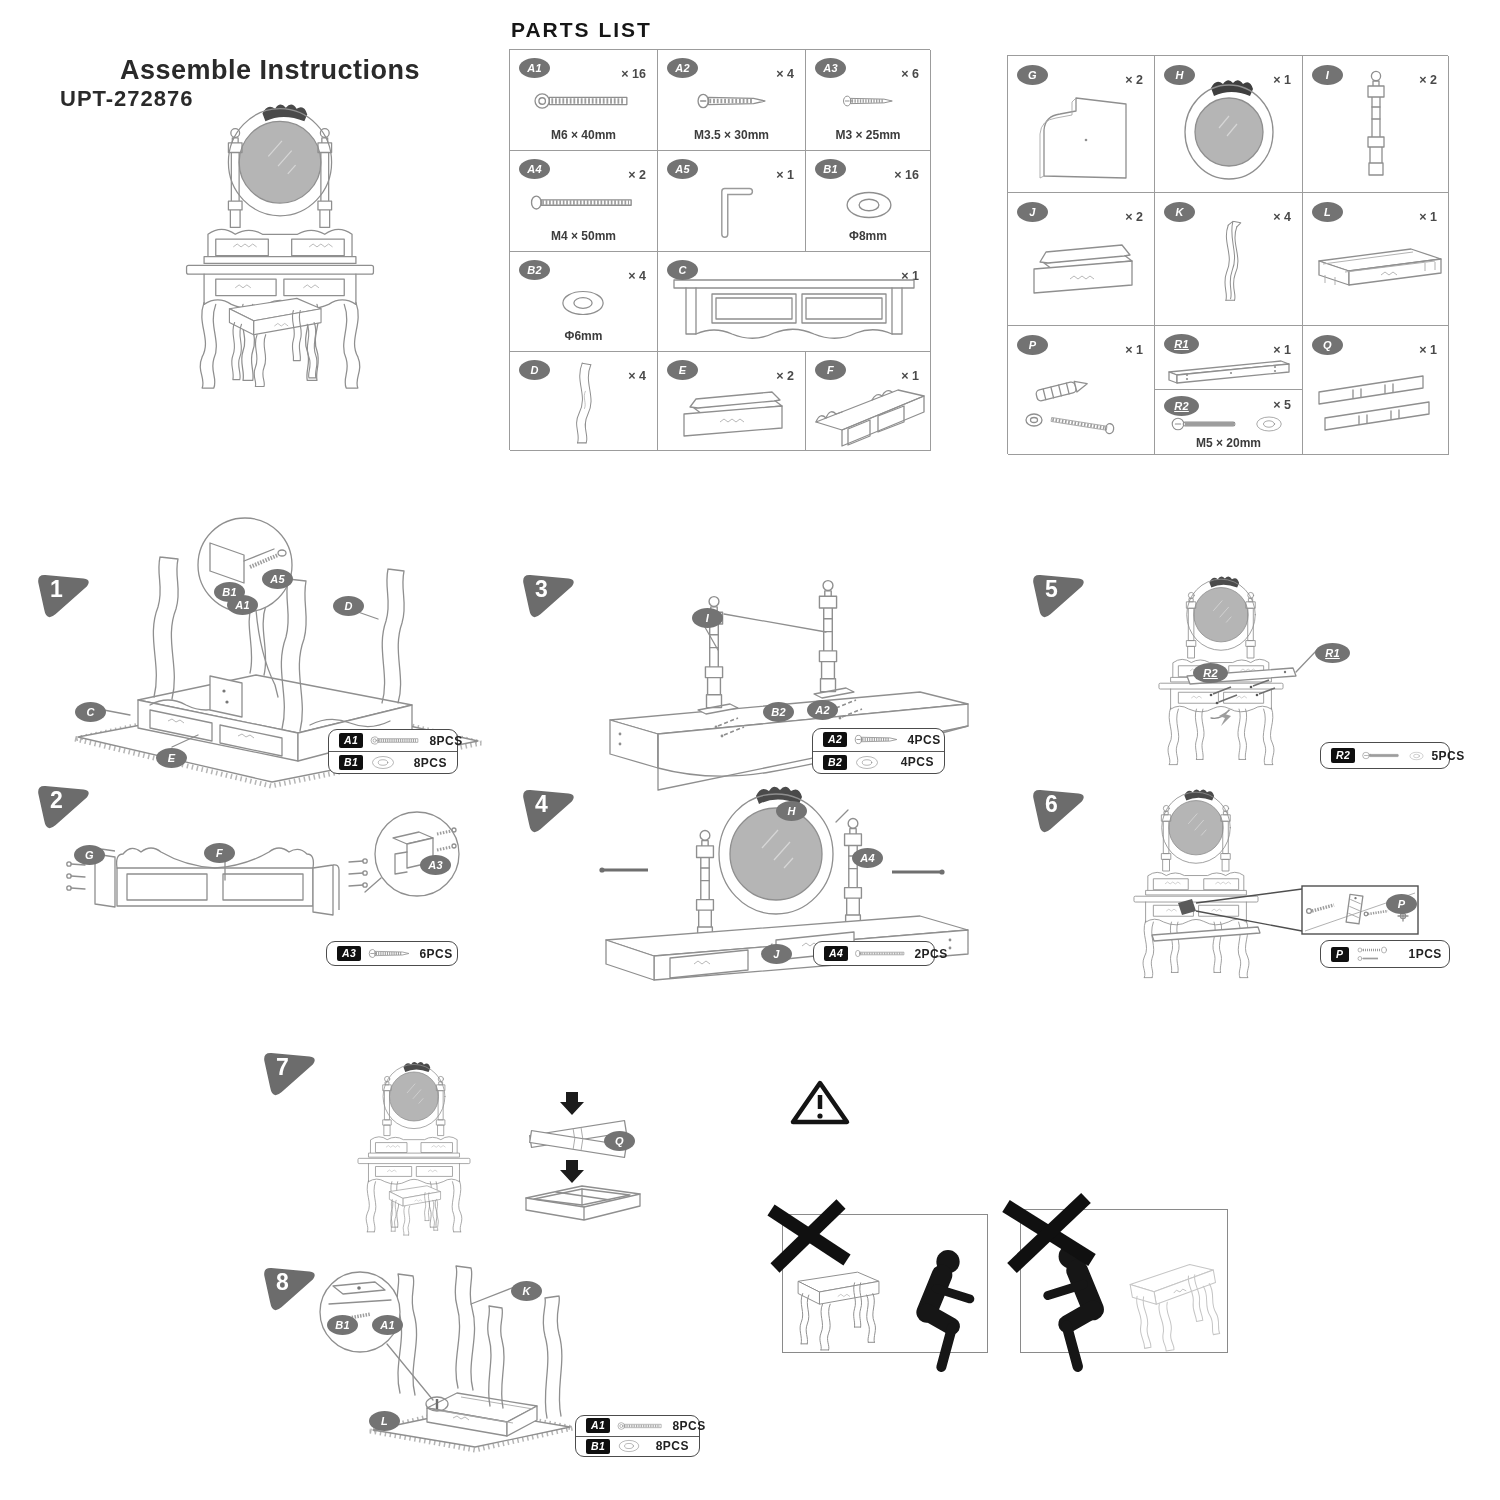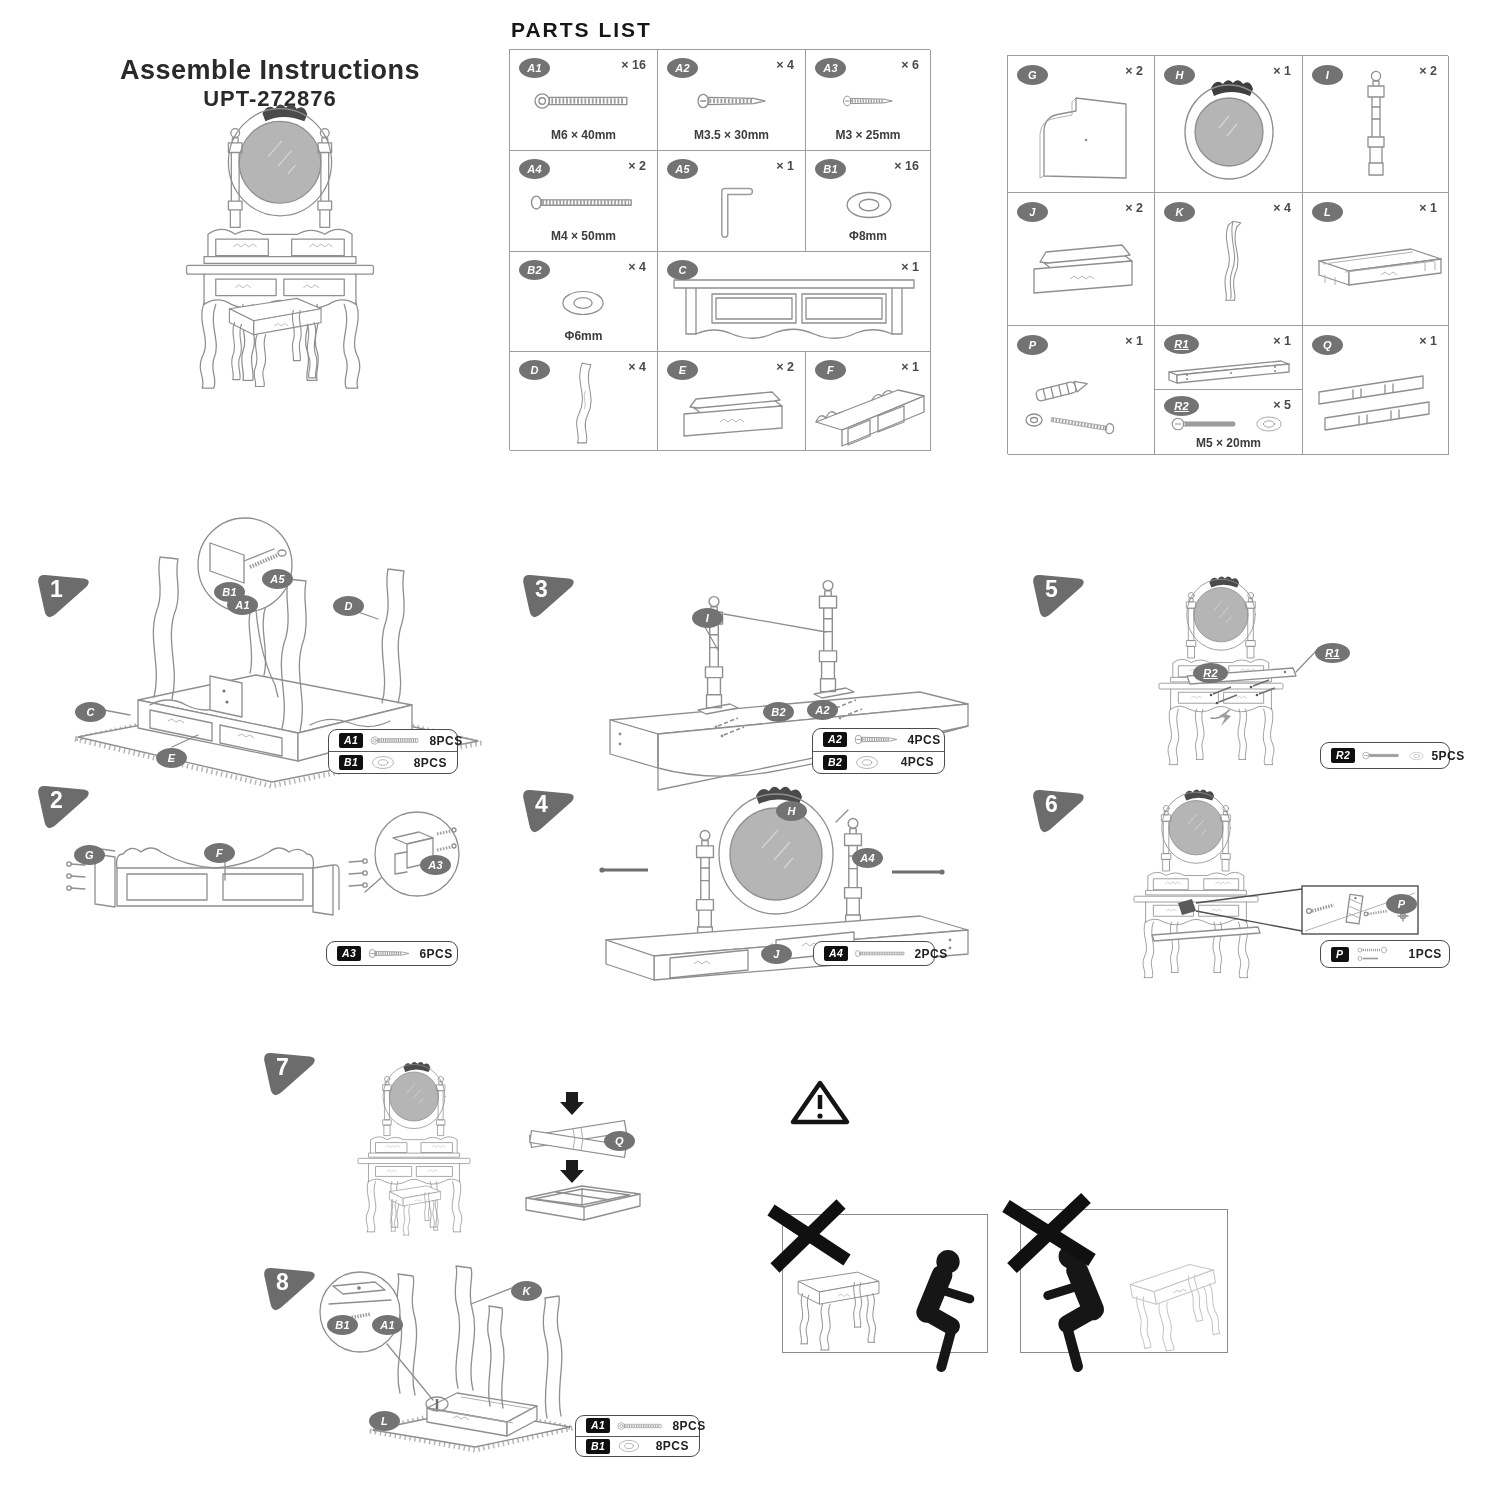--- a/index.html
+++ b/index.html
@@ -10,32 +10,32 @@
   }
   .abs { position:absolute; }
   svg { overflow:visible; color:#8f8f8f; }
   .ln { fill:none; stroke:currentColor; stroke-width:1.3; stroke-linejoin:round; stroke-linecap:round; }
   .fw { fill:#fff; stroke:currentColor; stroke-width:1.3; stroke-linejoin:round; }
   .sq { fill:none; stroke:#b8b8b8; stroke-width:1; }
   .thin { fill:none; stroke:#a8a8a8; stroke-width:0.9; }
 
   .doc-title { position:absolute; left:60px; top:55px; width:420px; text-align:center;
     font-size:27px; font-weight:600; letter-spacing:.5px; color:#2a2a2a; }
-  .doc-model { position:absolute; left:60px; top:86px; width:420px; text-align:center;
+  .doc-model { position:absolute; left:60px; top:86px; width:420px; text-align:left;
     font-size:22px; font-weight:600; letter-spacing:1px; color:#2a2a2a; }
   .parts-heading { position:absolute; left:511px; top:18px; font-size:21px; font-weight:700;
     letter-spacing:2px; color:#161616; }
 
   .grid { position:absolute; border:1px solid #9c9c9c; border-right:none; border-bottom:none; background:#fff; }
   .cell { position:absolute; border-right:1px solid #9c9c9c; border-bottom:1px solid #9c9c9c; }
   .pbad { position:absolute; background:#737373; color:#fff; border-radius:50%;
     display:flex; align-items:center; justify-content:center;
     width:31px; height:20px; font-size:11px; font-weight:700; font-style:italic; letter-spacing:.3px; z-index:5; }
   .pbad.w { width:35px;text-decoration:underline; }
-  .qty { position:absolute; top:8px; right:11px; font-size:12.5px; font-weight:700; color:#4a4a4a; }
+  .qty { position:absolute; top:17px; right:11px; font-size:12.5px; font-weight:700; color:#4a4a4a; }
   .psize { position:absolute; bottom:8px; left:0; width:100%; text-align:center;
     font-size:12px; font-weight:700; color:#3c3c3c; }
 
   .step-badge { position:absolute; width:58px; height:48px; z-index:4; }
   .step-num { position:absolute; left:14px; top:4px; color:#fff; font-size:23px; font-weight:700; z-index:2; }
 
   .hwbox { position:absolute; background:#fff; border:1.6px solid #4c4c4c; border-radius:9px;
     display:flex; flex-direction:column; justify-content:center; z-index:6; }
   .hwrow { display:flex; align-items:center; gap:7px; padding:1px 10px; flex:1; }
   .hwrow + .hwrow { border-top:1px solid #5a5a5a; }

